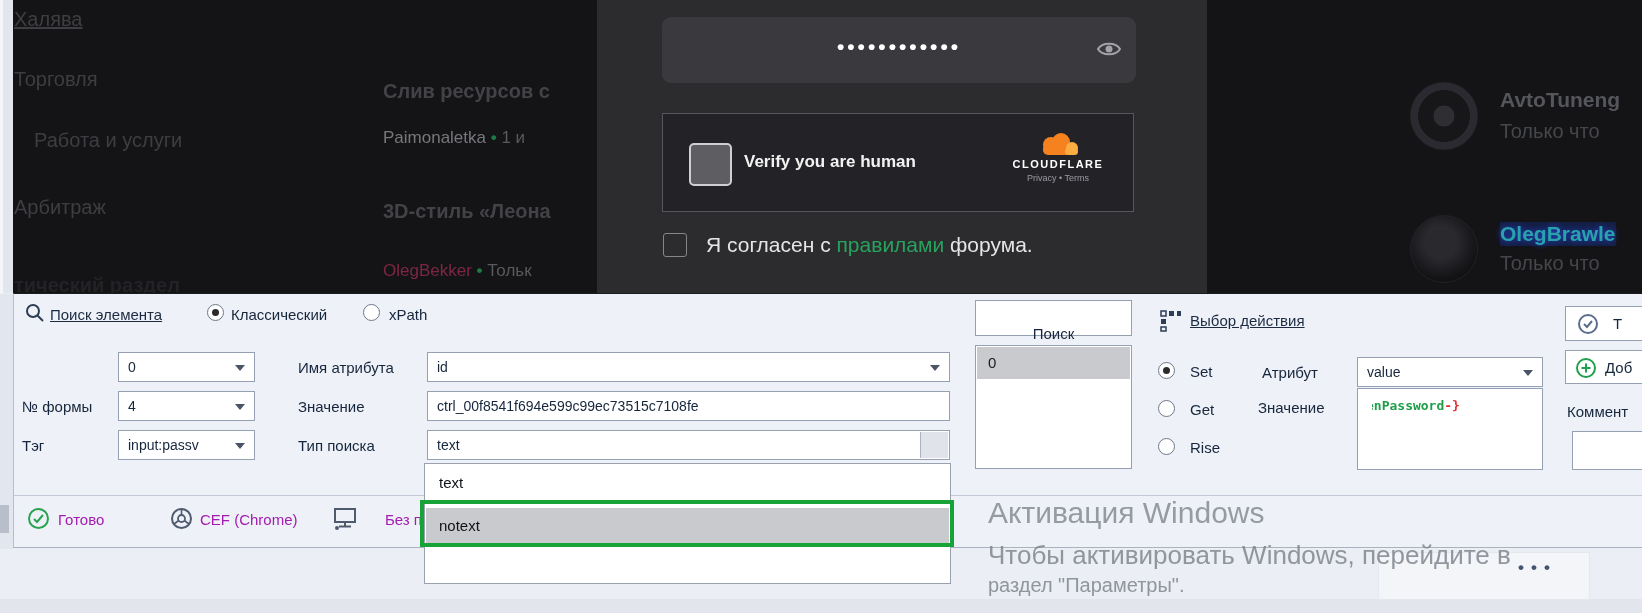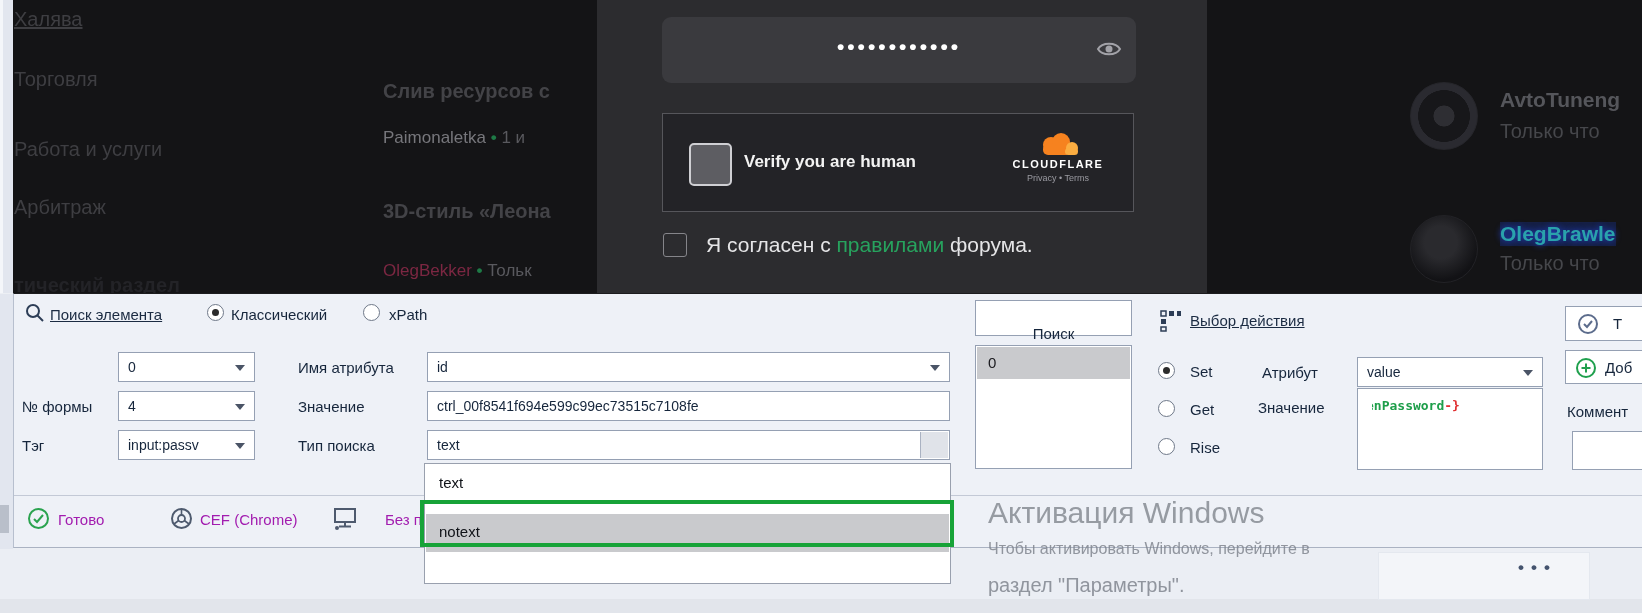--- a/index.html
+++ b/index.html
@@ -86,37 +86,37 @@
 
   
   #below { left:0; top:549px; width:1642px; height:64px; background:#ebeef4; }
   #bottom-strip { left:0; top:599px; width:1642px; height:14px; background:#e2e5eb; }
   #dots-box { left:1378px; top:552px; width:212px; height:48px; background:#f3f5f9; border:1px solid #e4e8ef; }
   #dots { left:1518px; top:558px; color:#44536e; font-size:17px; font-weight:bold; letter-spacing:7px; }
 
   
   .wm { color:rgba(128,133,142,0.85); z-index:40; white-space:nowrap; }
   #wm-title { left:988px; top:496px; font-size:30px; font-weight:300; color:rgba(120,125,134,0.75); }
-  #wm-l1 { left:988px; top:540px; font-size:16px; }
+  #wm-l1 { left:988px; top:540px; font-size:26px; }
   #wm-l2 { left:988px; top:574px; font-size:20px; }
 
   svg { display:block; }
 </style>
 </head>
 <body>
 
 <div id="stage">
 
   <div id="dark" class="abs">
 
     <div id="scrollbar" class="abs"></div>
 
     <div class="abs side-item" style="top:8px;text-decoration:underline;">Халява</div>
     <div class="abs side-item" style="top:68px;">Торговля</div>
-    <div class="abs side-item" style="top:138px;">Работа и услуги</div>
+    <div class="abs side-item" style="top:129px;margin-left:20px;">Работа и услуги</div>
     <div class="abs side-item" style="top:196px;">Арбитраж</div>
     <div class="abs side-item side-partial" style="top:274px;">тический раздел</div>
 
     <div class="abs thread-title" style="top:80px;">Слив ресурсов с</div>
     <div class="abs thread-meta" style="top:128px;">
       <span style="color:#77777c;">Paimonaletka</span>
       <span class="meta-dot">•</span>
       <span>1 и</span>
     </div>
     <div class="abs thread-title" style="top:200px;">3D-стиль «Леона</div>
@@ -210,21 +210,21 @@
       <span class="ddarrow"></span>
   </div>
   <div class="abs lbl" style="left:298px; top:437px; z-index:10;">Тип поиска</div>
   <div class="abs inp" style="left:427px; top:430px; width:523px; height:30px; z-index:10;">
     <span class="inp-text">text</span>
     <span id="combo-type-btn"></span>
   </div>
 
   <div id="dd-list" class="abs">
     <div class="dd-opt" style="top:1px;">text</div>
-    <div class="dd-opt" id="dd-opt-hl" style="top:50px;">notext</div>
+    <div class="dd-opt" id="dd-opt-hl" style="top:44px;">notext</div>
   </div>
   <div id="green-box" class="abs"></div>
 
   <div id="btn-search" class="abs lbl" style="z-index:10;">Поиск</div>
   <div id="listbox" class="abs" style="z-index:10;">
     <div id="listbox-row0">0</div>
   </div>
 
   <div class="abs" style="left:1160px; top:310px; z-index:10;">
     <svg width="22" height="22" viewBox="0 0 22 22">

